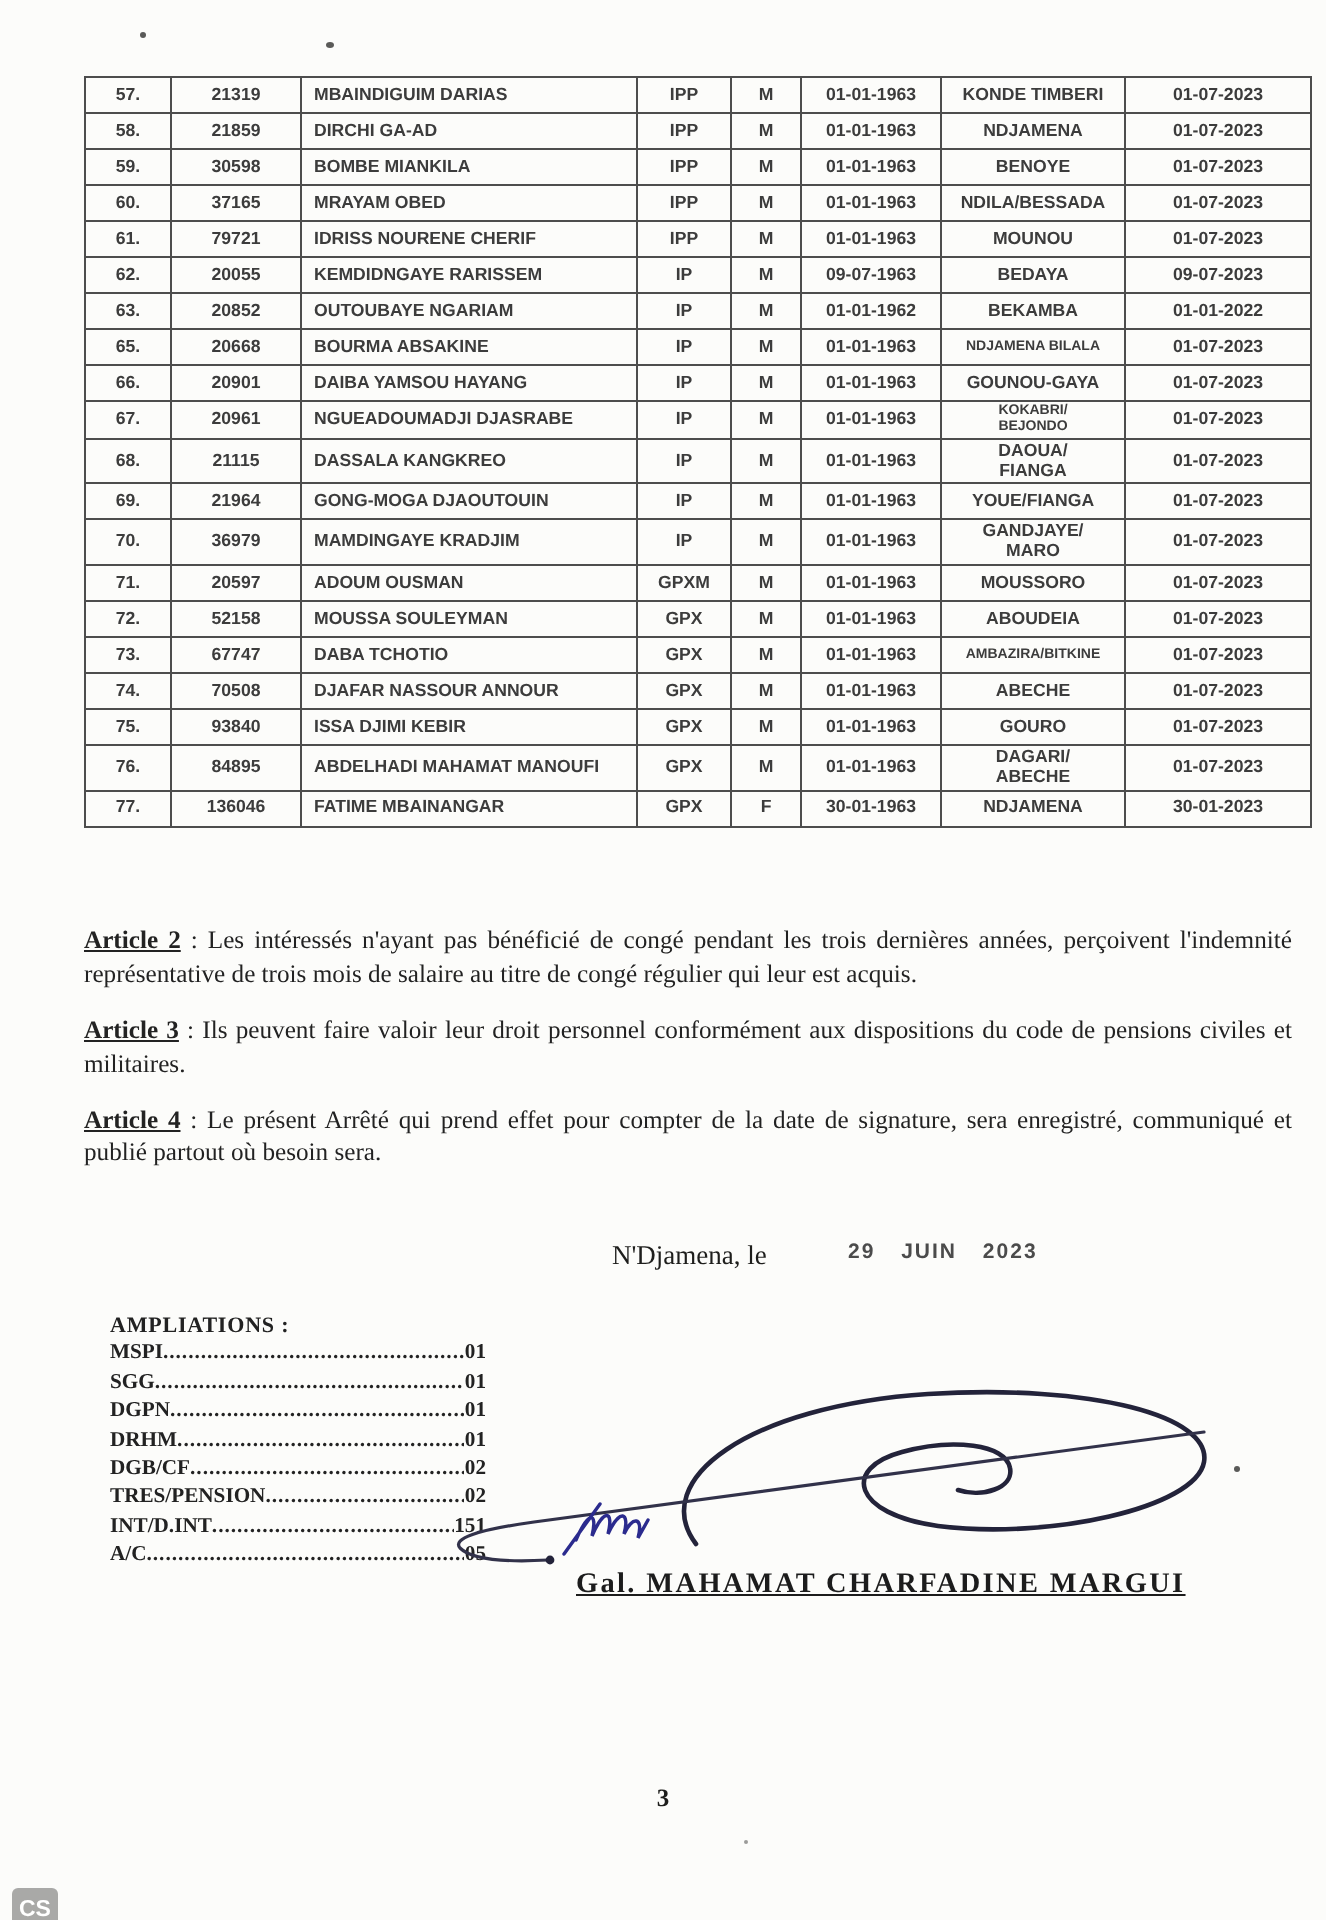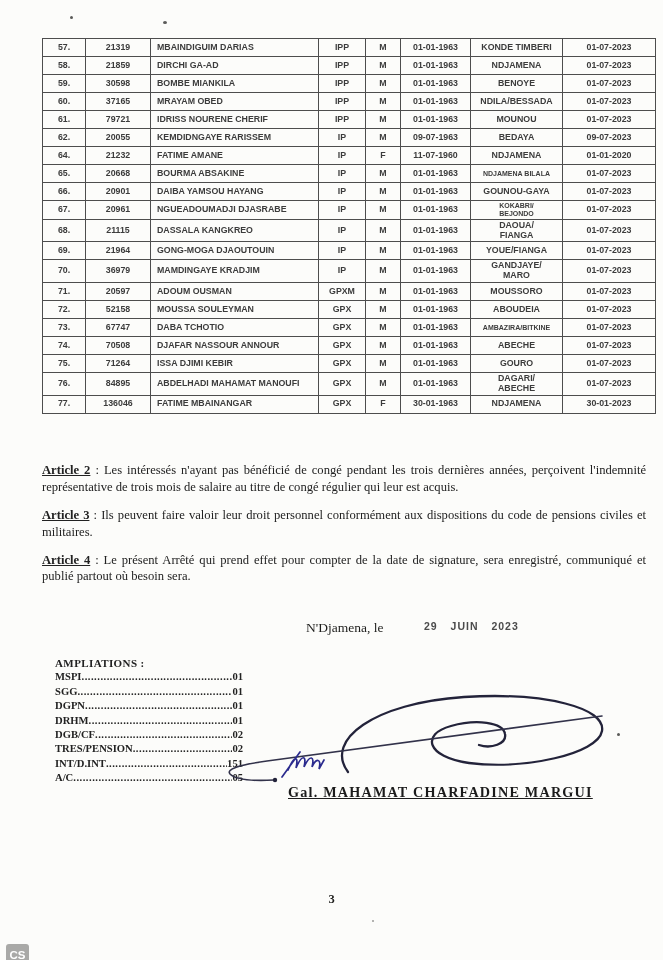--- a/index.html
+++ b/index.html
@@ -150,28 +150,28 @@
           <td>62.</td>
           <td>20055</td>
           <td class="name">KEMDIDNGAYE RARISSEM</td>
           <td>IP</td>
           <td>M</td>
           <td>09-07-1963</td>
           <td>BEDAYA</td>
           <td>09-07-2023</td>
         </tr>
         <tr>
-          <td>64.</td>
-          <td>21232</td>
-          <td class="name">FATIME AMANE</td>
-          <td>IP</td>
-          <td>F</td>
-          <td>11-07-1960</td>
-          <td>NDJAMENA</td>
-          <td>01-01-2020</td>
+          <td>63.</td>
+          <td>20852</td>
+          <td class="name">OUTOUBAYE NGARIAM</td>
+          <td>IP</td>
+          <td>M</td>
+          <td>01-01-1962</td>
+          <td>BEKAMBA</td>
+          <td>01-01-2022</td>
         </tr>
         <tr>
           <td>65.</td>
           <td>20668</td>
           <td class="name">BOURMA ABSAKINE</td>
           <td>IP</td>
           <td>M</td>
           <td>01-01-1963</td>
           <td class="small">NDJAMENA BILALA</td>
           <td>01-07-2023</td>
@@ -264,21 +264,21 @@
           <td>70508</td>
           <td class="name">DJAFAR NASSOUR ANNOUR</td>
           <td>GPX</td>
           <td>M</td>
           <td>01-01-1963</td>
           <td>ABECHE</td>
           <td>01-07-2023</td>
         </tr>
         <tr>
           <td>75.</td>
-          <td>71264</td>
+          <td>93840</td>
           <td class="name">ISSA DJIMI KEBIR</td>
           <td>GPX</td>
           <td>M</td>
           <td>01-01-1963</td>
           <td>GOURO</td>
           <td>01-07-2023</td>
         </tr>
         <tr>
           <td>76.</td>
           <td>84895</td>

